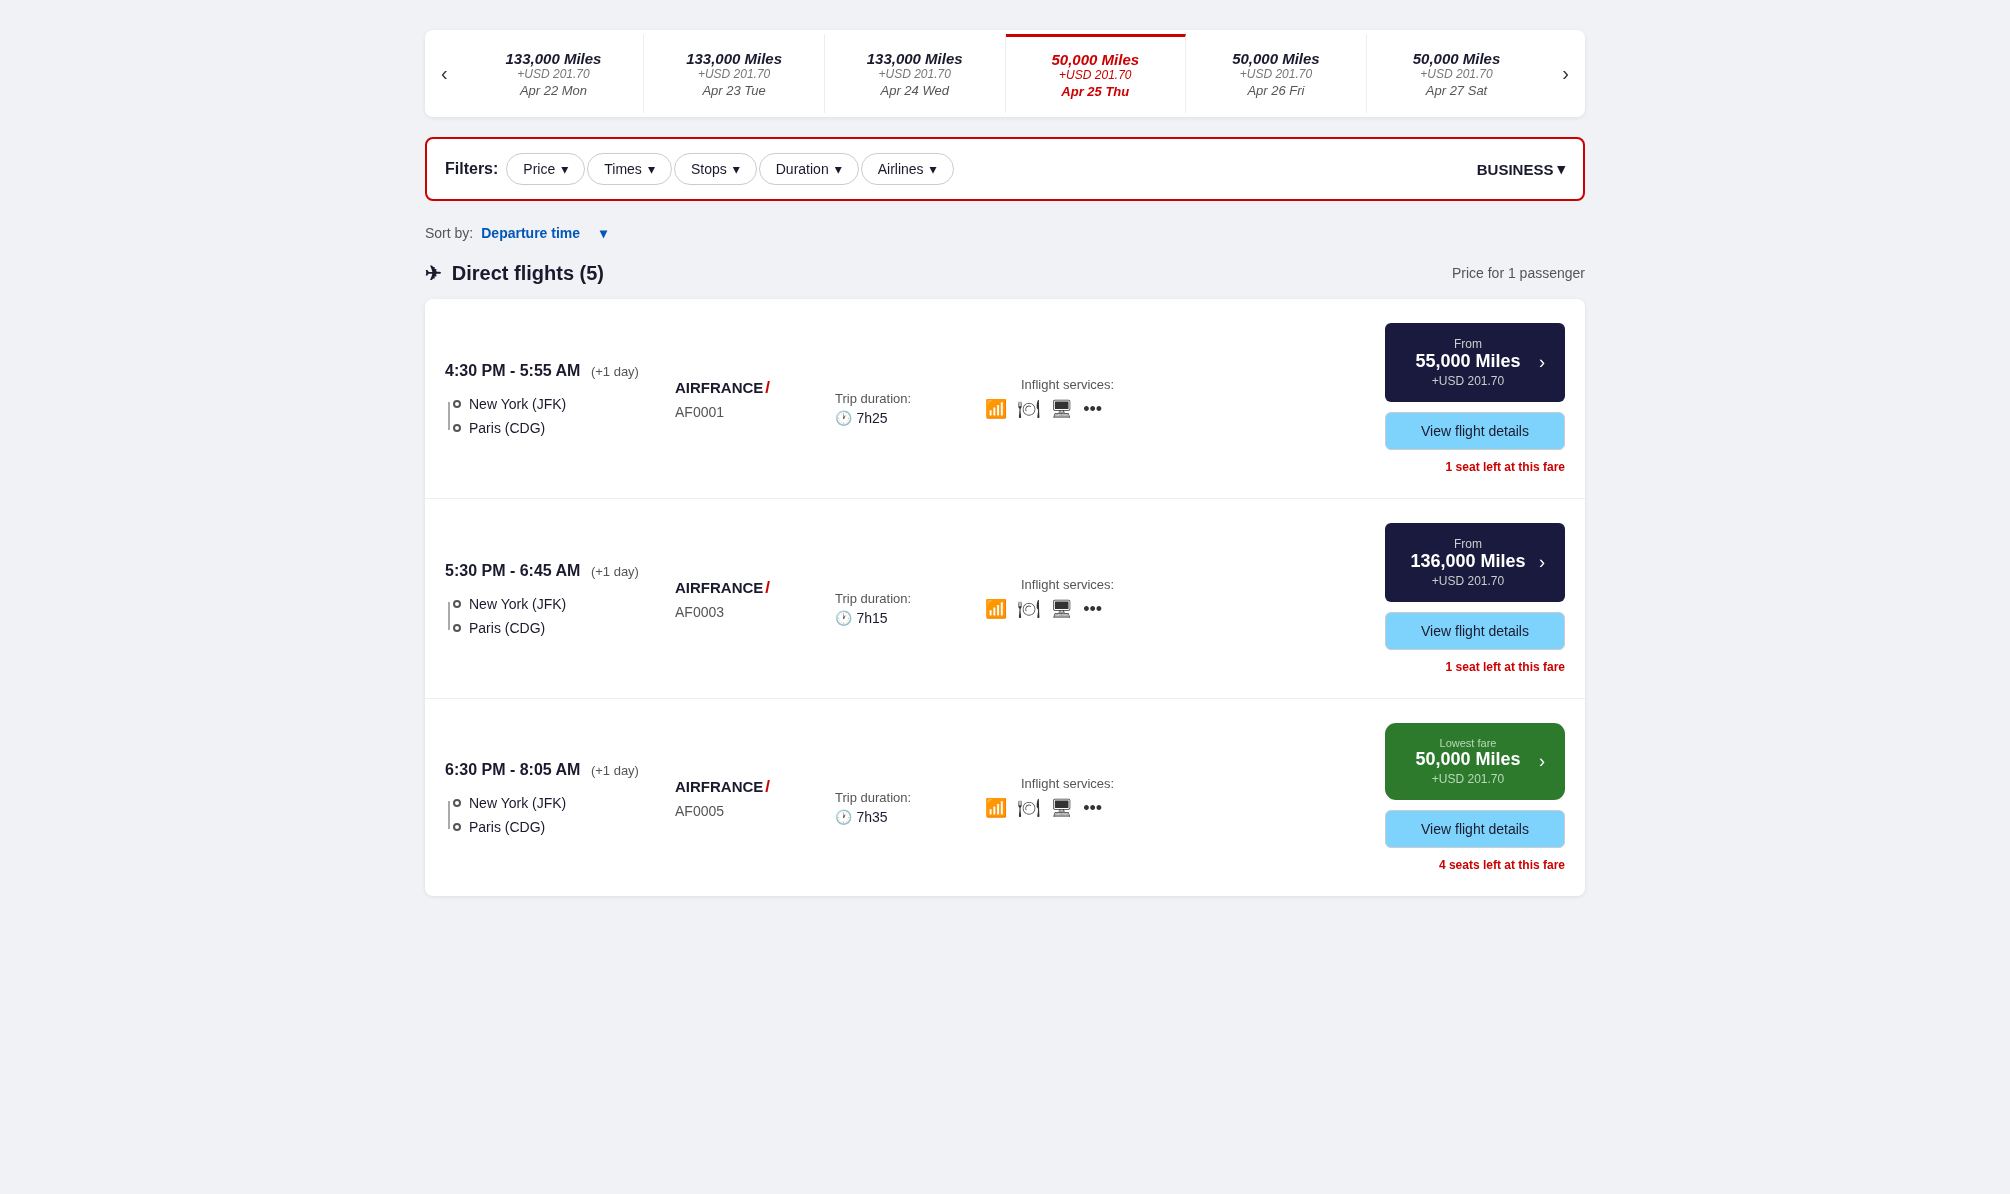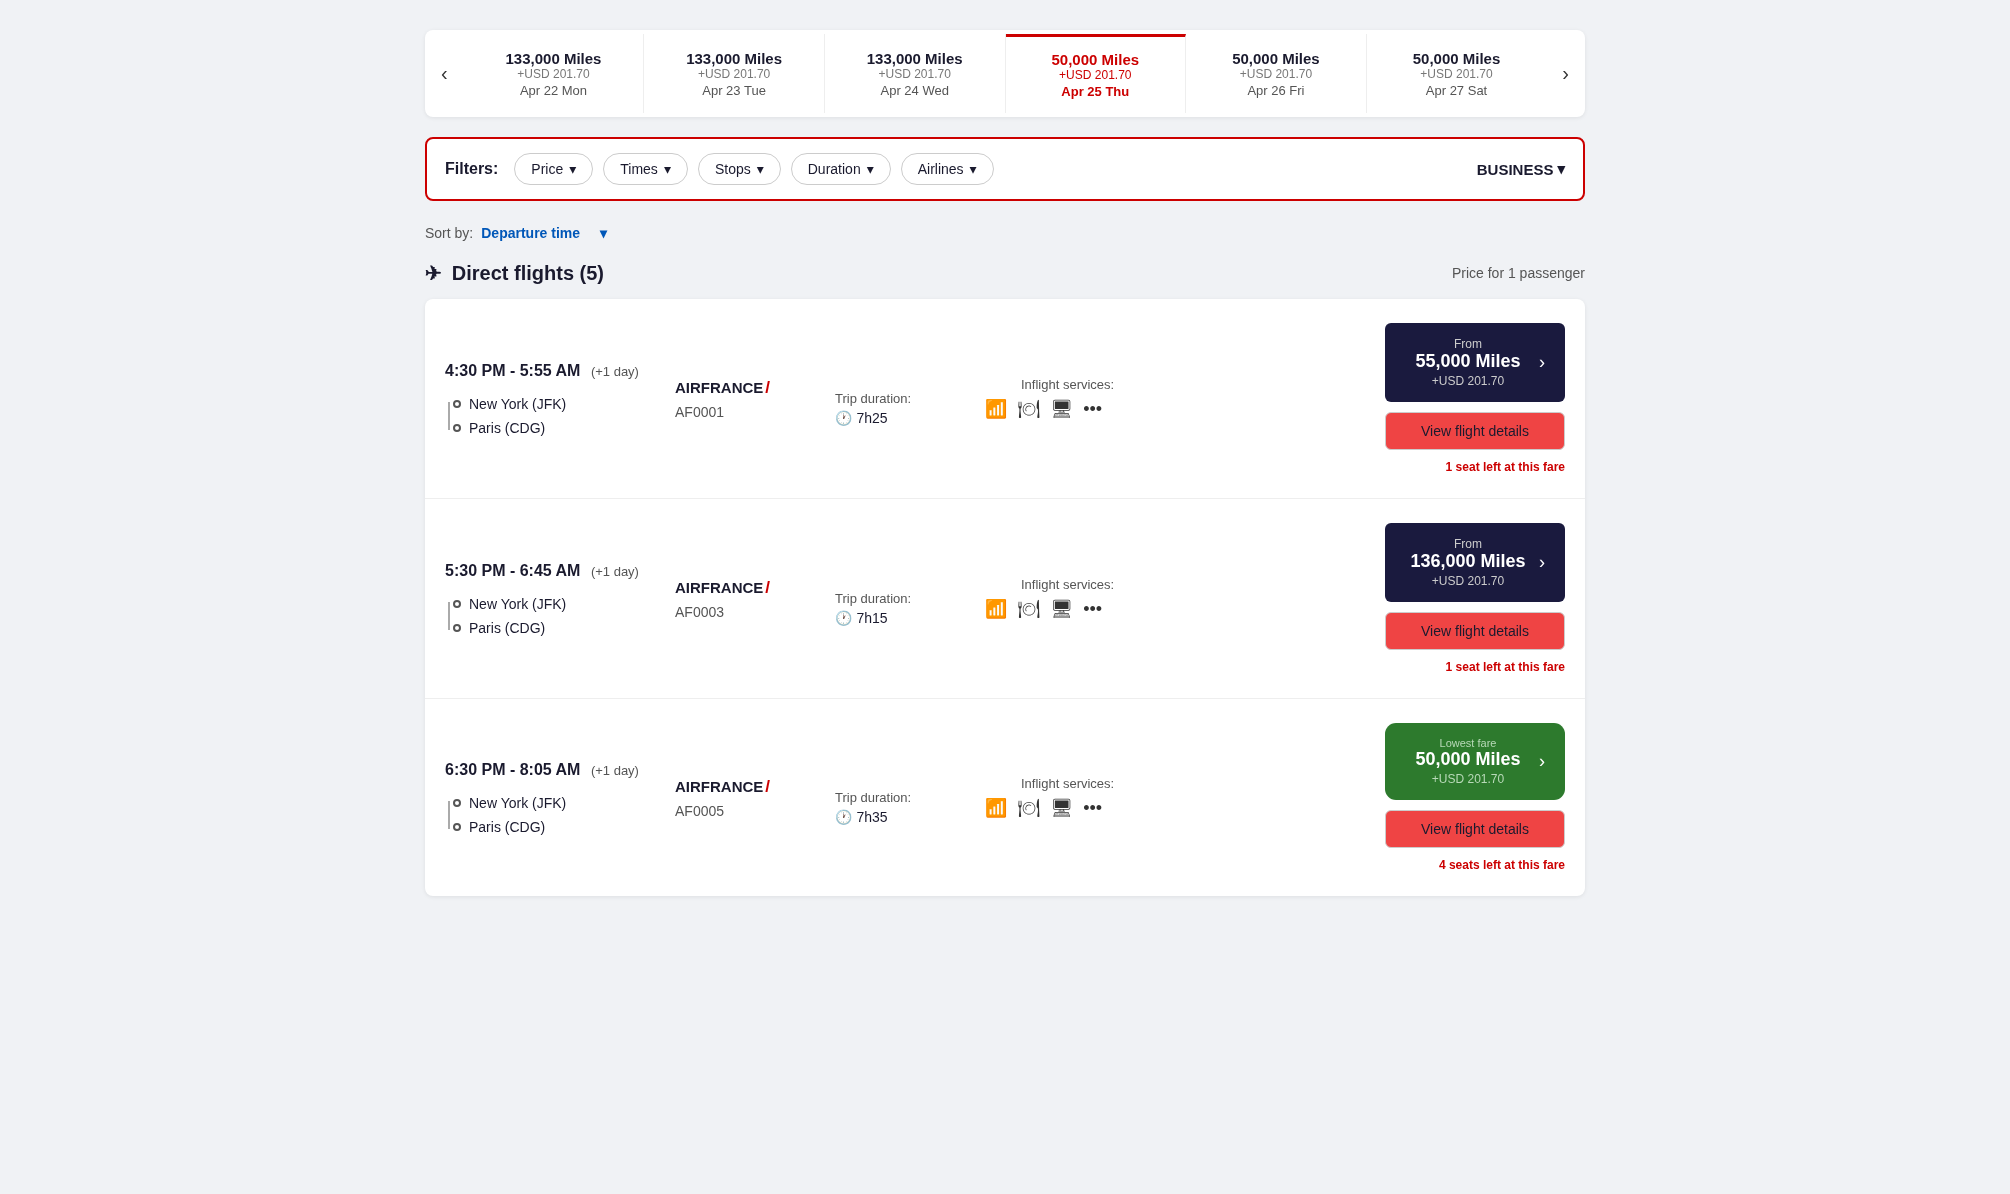--- a/index.html
+++ b/index.html
@@ -79,20 +79,21 @@
       overflow: hidden;
     }
     .date-tab {
       flex: 1;
       text-align: center;
       padding: 14px 8px;
       cursor: pointer;
       border: none;
       background: none;
       border-right: 1px solid #eee;
+      font-style: italic;
     }
     .date-tab:last-child { border-right: none; }
     .date-tab.active {
       background: #fff;
       border-top: 3px solid #cc0000;
       border-radius: 0;
       position: relative;
     }
     .date-tab .miles {
       font-size: 15px;
@@ -126,21 +127,21 @@
       justify-content: space-between;
       background: #fff;
       border: 2px solid #cc0000;
       border-radius: 8px;
       padding: 14px 18px;
       margin-bottom: 24px;
     }
     .filters-left {
       display: flex;
       align-items: center;
-      gap: 10px;
+      gap: 2px;
     }
     .filters-label {
       font-size: 16px;
       font-weight: 600;
       color: #1a1a2e;
       margin-right: 6px;
     }
     .filter-btn {
       background: #fff;
       border: 1.5px solid #ccc;
@@ -372,21 +373,21 @@
       font-size: 12px;
       color: #ccc;
       margin-top: 2px;
     }
     .price-btn.lowest .price-usd { color: #b8d9b8; }
     .chevron-right {
       font-size: 18px;
       margin-left: 8px;
     }
     .view-details-btn {
-      background: #ef4444;
+      background: #7dd3fc;
       color: #1a1a2e;
       border: 1.5px solid #ccc;
       border-radius: 6px;
       padding: 10px 16px;
       font-size: 14px;
       font-weight: 500;
       cursor: pointer;
       min-width: 180px;
       text-align: center;
     }

